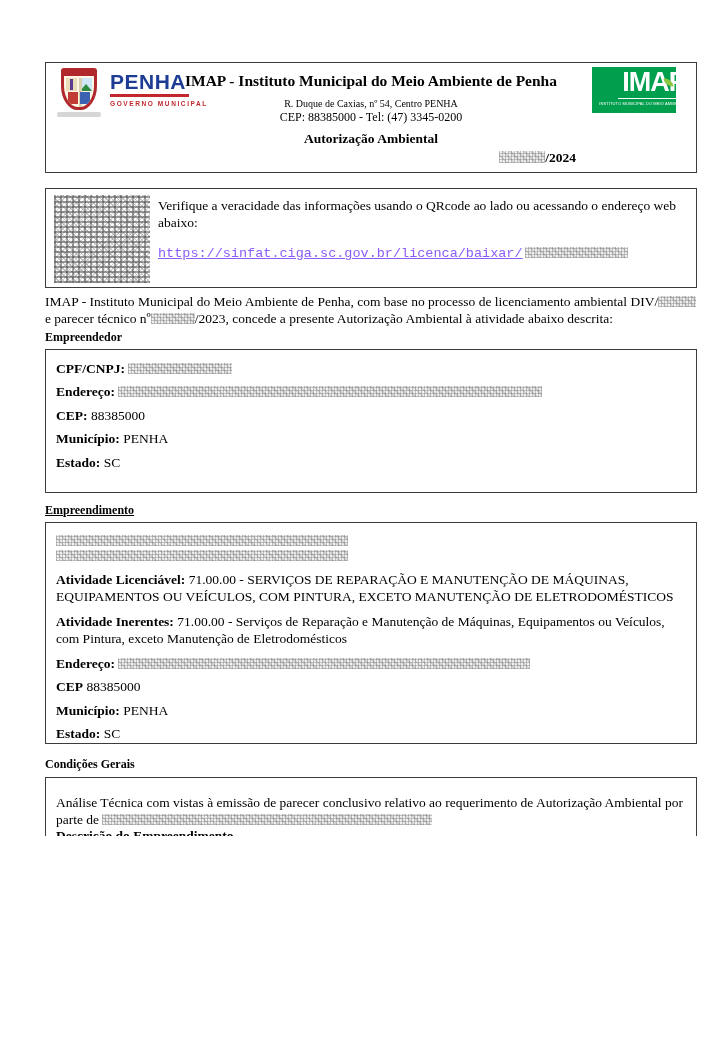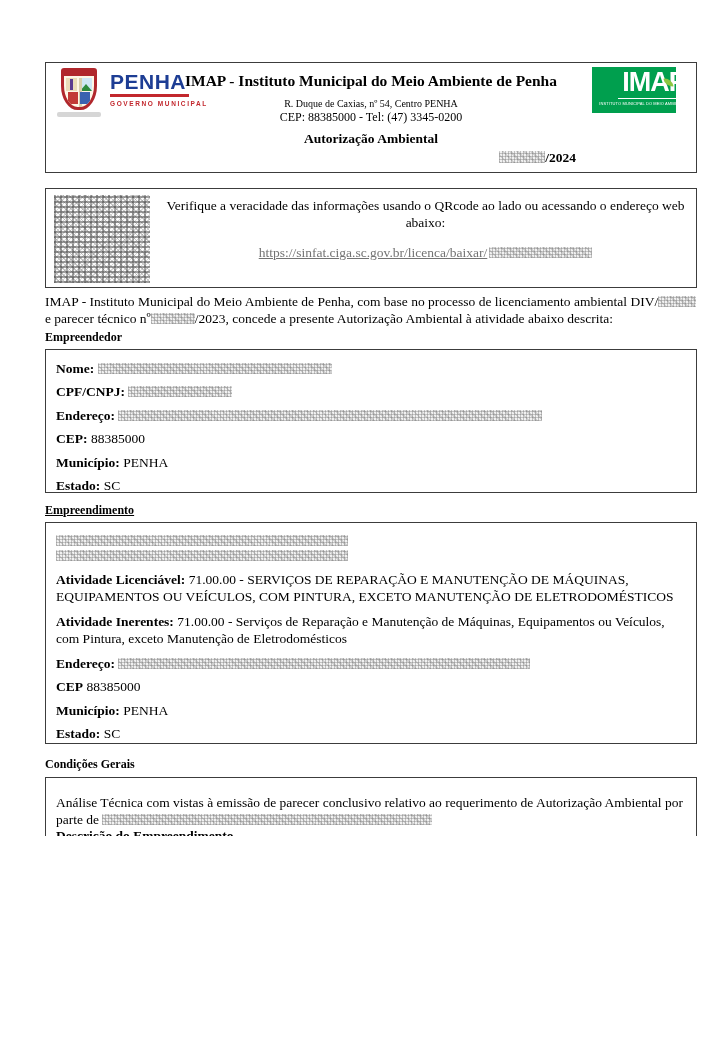--- a/index.html
+++ b/index.html
@@ -73,23 +73,23 @@
   }
   .imap-leaf {
     position:absolute; right:13px; top:11px; width:9px; height:9px; background:#8dc63f;
     border-radius:0 100% 0 100%; transform:rotate(-8deg);
   }
   .imap-rule { width:72px; height:1px; background:#ffffff; margin-top:1px; }
   .imap-sub { font-family:"Liberation Sans", sans-serif; font-size:4px; color:#fff; white-space:nowrap; letter-spacing:.1px; margin-top:2px; }
 
   
   .qrbox { top:188px; height:100px; }
-  .qr-text { position:absolute; left:112px; top:8px; width:535px; font-size:13.5px; line-height:17px;text-align:center; }
+  .qr-text { position:absolute; left:112px; top:8px; width:535px; font-size:13.5px; line-height:17px; }
   .link-line { margin-top:13px; }
-  .link-line a { color:#737373; text-decoration:underline; }
+  .link-line a { color:#8b5cf6; text-decoration:underline;font-family:Liberation Mono, monospace; }
   .link-line .rd { margin-left:2px; }
 
   
   .intro { position:absolute; left:45px; top:293px; width:657px; font-size:13.5px; line-height:17px; }
 
   
   .sect { position:absolute; left:45px; font-size:12px; font-weight:bold; }
   .h-empreendedor { top:330px; }
   .h-empreendimento { top:503px;text-decoration:underline; }
   .h-condicoes { top:757px; }
@@ -165,21 +165,20 @@
     <div class="qr-text">
       <div>Verifique a veracidade das informações usando o QRcode ao lado ou acessando o endereço web abaixo:</div>
       <div class="link-line"><a href="#">https://sinfat.ciga.sc.gov.br/licenca/baixar/</a><span class="rd w-url"></span></div>
     </div>
   </div>
 
   <div class="intro"><span>IMAP - Instituto Municipal do Meio Ambiente de Penha, com base no processo de licenciamento ambiental DIV/</span><span class="rd w-div"></span> <span>e parecer técnico nº</span><span class="rd w-parecer"></span><span>/2023, concede a presente Autorização Ambiental à atividade abaixo descrita:</span></div>
 
   <div class="sect h-empreendedor">Empreendedor</div>
   <div class="bx box-empreendedor">
-    <div class="row"><b>Nome:</b> <span class="rd w-nome"></span></div>
     <div class="row"><b>CPF/CNPJ:</b> <span class="rd w-cpf"></span></div>
     <div class="row"><b>Endereço:</b> <span class="rd w-end1"></span></div>
     <div class="row"><b>CEP:</b> <span>88385000</span></div>
     <div class="row"><b>Município:</b> <span>PENHA</span></div>
     <div class="row"><b>Estado:</b> <span>SC</span></div>
   </div>
 
   <div class="sect h-empreendimento">Empreendimento</div>
   <div class="bx box-empreendimento">
     <div class="razao">

